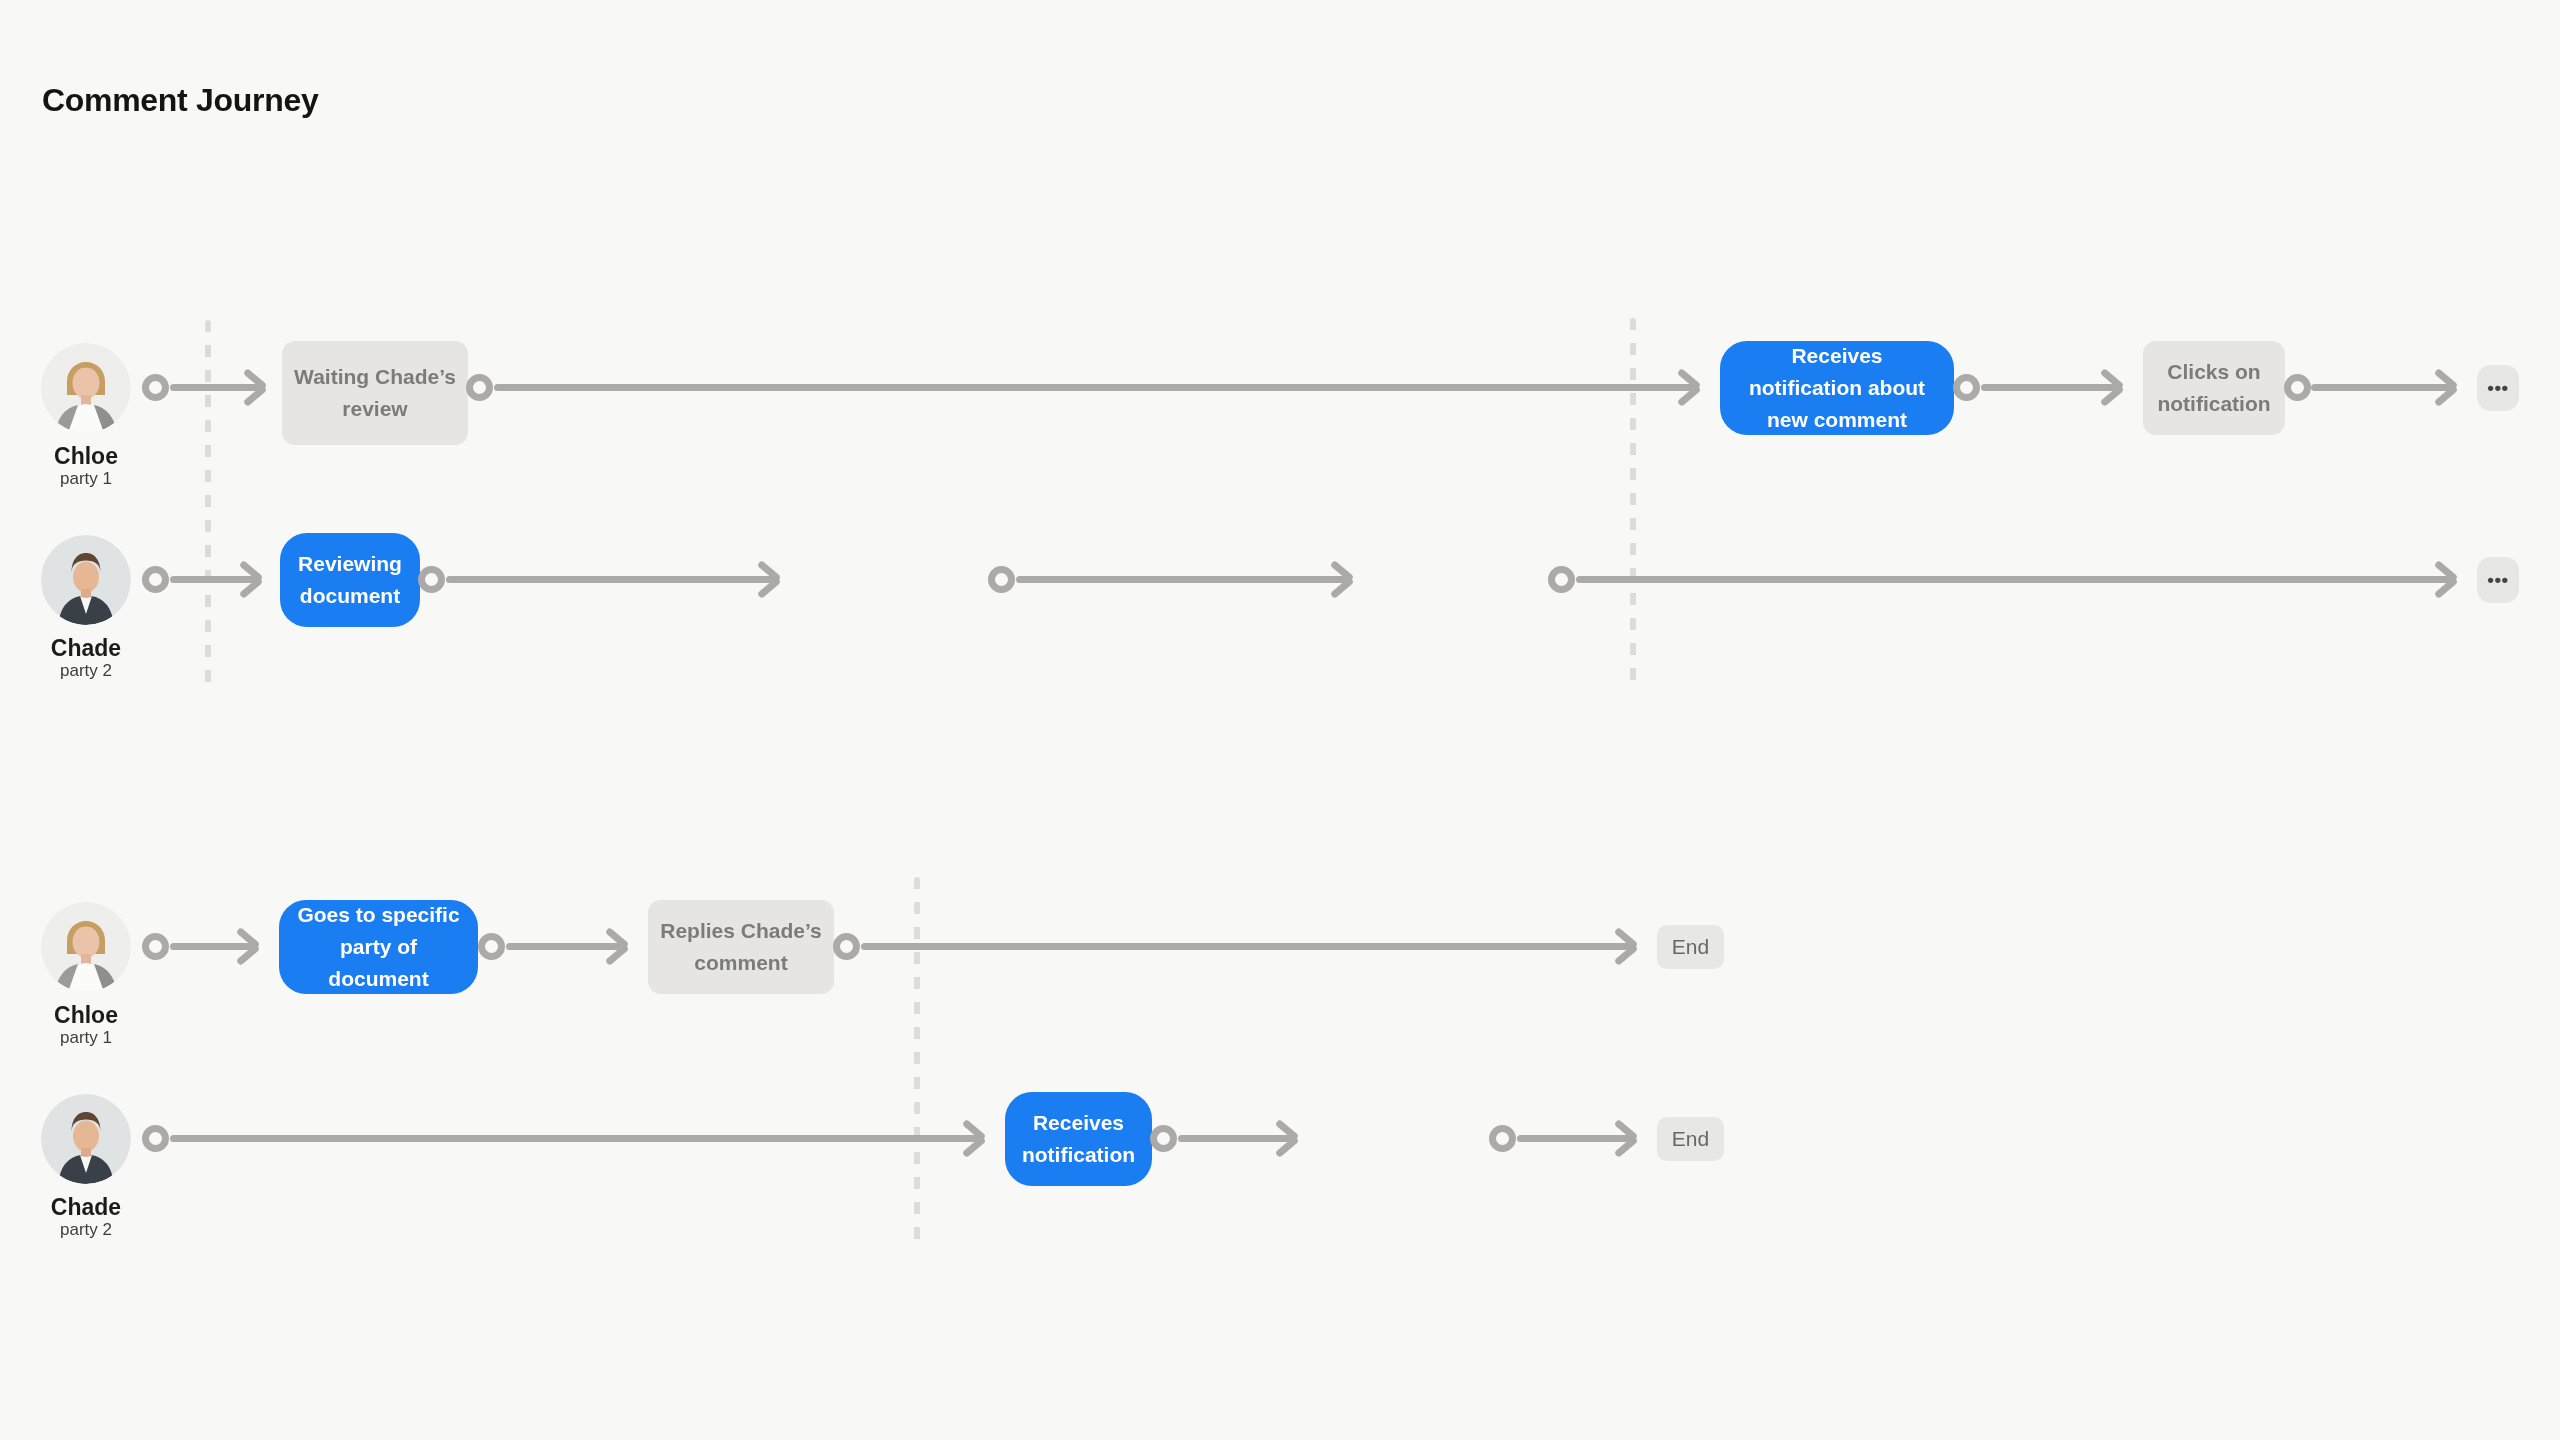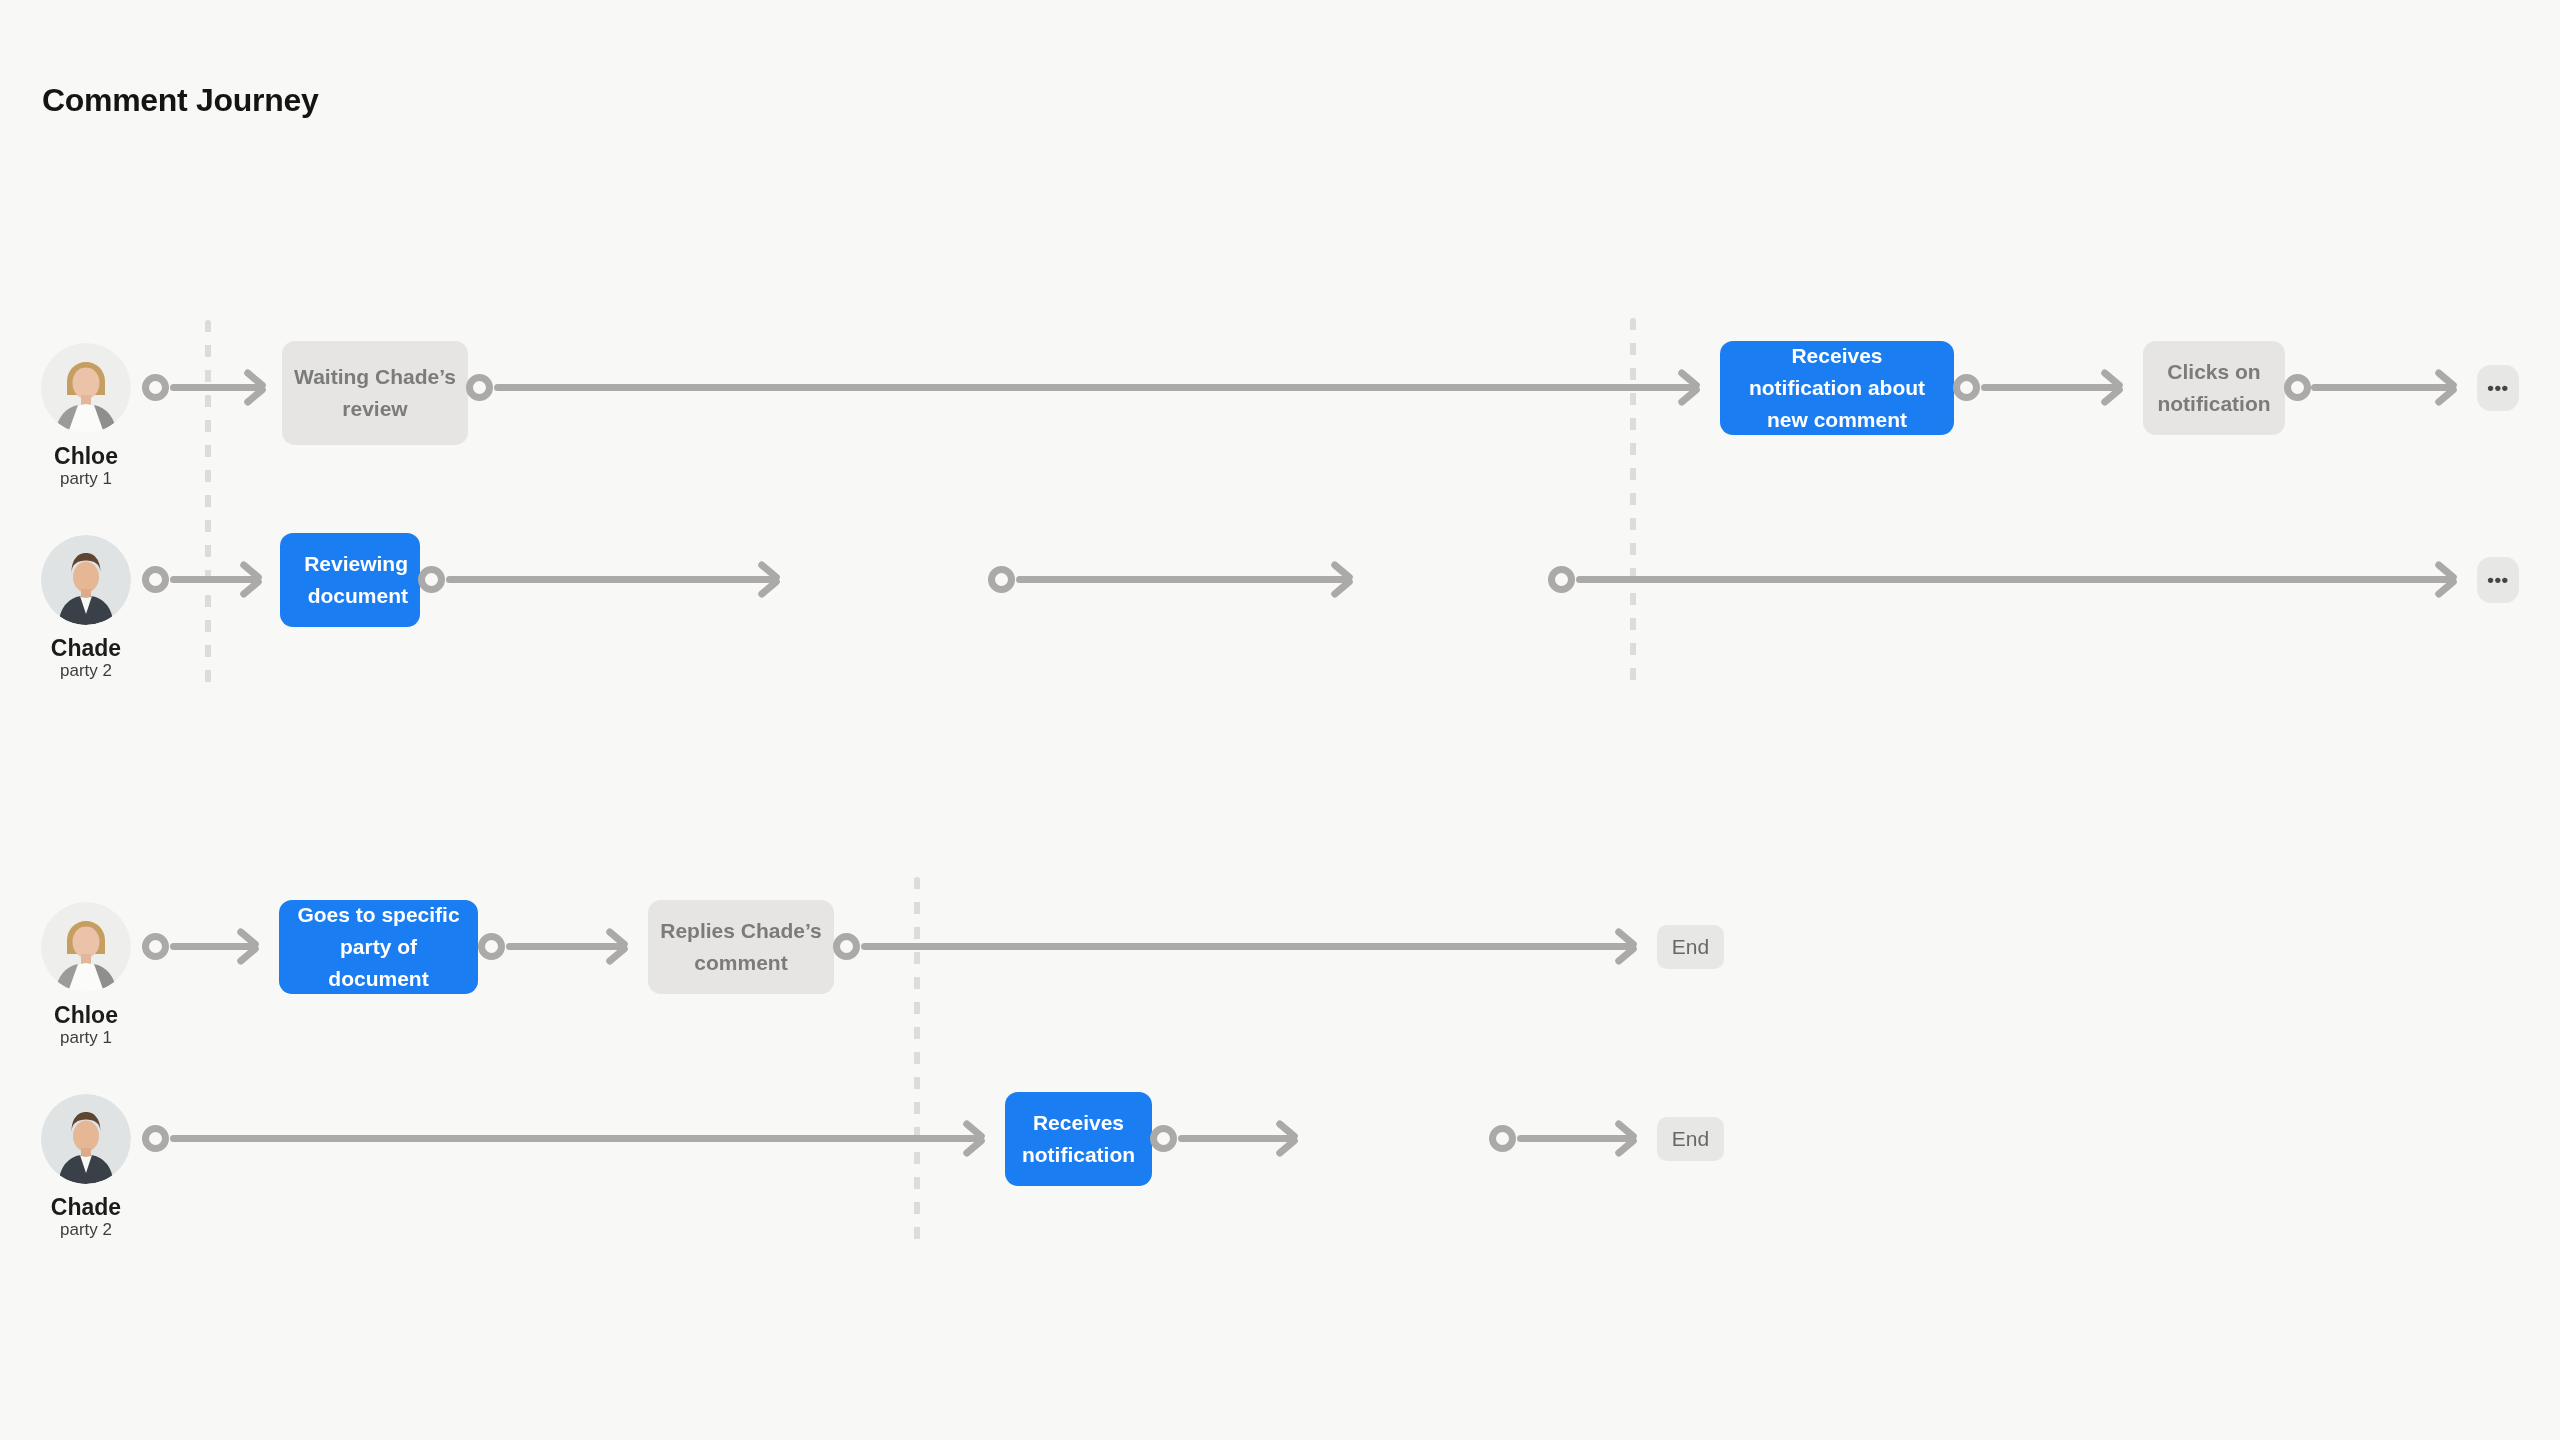--- a/index.html
+++ b/index.html
@@ -15,21 +15,21 @@
 
   .conn{position:absolute;height:7px;background:#abaaa8;border-radius:3.5px;}
   .conn.arr::before,.conn.arr::after{content:"";position:absolute;right:-3px;top:0;width:26px;height:7px;
       border-radius:3.5px;background:#abaaa8;transform-origin:100% 50%;}
   .conn.arr::before{transform:rotate(40deg);}
   .conn.arr::after{transform:rotate(-40deg);}
 
   .node{position:absolute;border-radius:13px;display:flex;align-items:center;justify-content:center;
         text-align:center;font-size:21px;font-weight:600;line-height:1.52;padding:0 12px;box-sizing:border-box;}
   .node.default{background:#e6e5e3;color:#7b7b78;}
-  .node.highlight{background:#1b7df2;color:#ffffff;}
+  .node.highlight{background:#1b7df2;color:#ffffff;border-radius:27px;}
   .node.end{background:#e7e7e5;color:#686865;border-radius:10px;font-weight:500;padding:0;}
   .node.ellipsis{background:#e7e7e5;color:#454543;border-radius:14px;font-size:19px;font-weight:700;
                  letter-spacing:0.5px;padding:0;}
 
   .vdash{position:absolute;width:6px;border-radius:3px;
          background:repeating-linear-gradient(to bottom,#dcdcda 0 12px,transparent 12px 25px);}
 </style>
 </head>
 <body>
 
@@ -91,21 +91,21 @@
         <path d="M17,90 Q20,64 40,61 L45,67 L50,61 Q70,64 73,90 Z" fill="#3a4048"></path>
         <path d="M39,61 L45,79 L51,61 Q45,65 39,61 Z" fill="#f7f7f5"></path>
       </g>
     </svg>
   </div>
   <div class="lane-name" style="left:86px;top:635px;">Chade</div>
   <div class="lane-role" style="left:86px;top:661px;">party 2</div>
 
   <div class="ring" style="left:142px;top:566px;"></div>
   <div class="conn arr" style="left:170px;top:576px;width:88px;"></div>
-  <div class="node highlight" style="left:280px;top:533px;width:140px;height:94px;text-align:right;">Reviewing document</div>
+  <div class="node highlight" style="left:280px;top:533px;width:140px;height:94px;">Reviewing document</div>
   <div class="ring" style="left:418px;top:566px;"></div>
   <div class="conn arr" style="left:446px;top:576px;width:330px;"></div>
   <div class="ring" style="left:988px;top:566px;"></div>
   <div class="conn arr" style="left:1016px;top:576px;width:333px;"></div>
   <div class="ring" style="left:1548px;top:566px;"></div>
   <div class="conn arr" style="left:1576px;top:576px;width:877px;"></div>
   <div class="node ellipsis" style="left:2477px;top:557px;width:42px;height:46px;">•••</div>
 
   <div class="avatar" style="left:41px;top:902px;">
     <svg width="90" height="90" viewBox="0 0 90 90">

